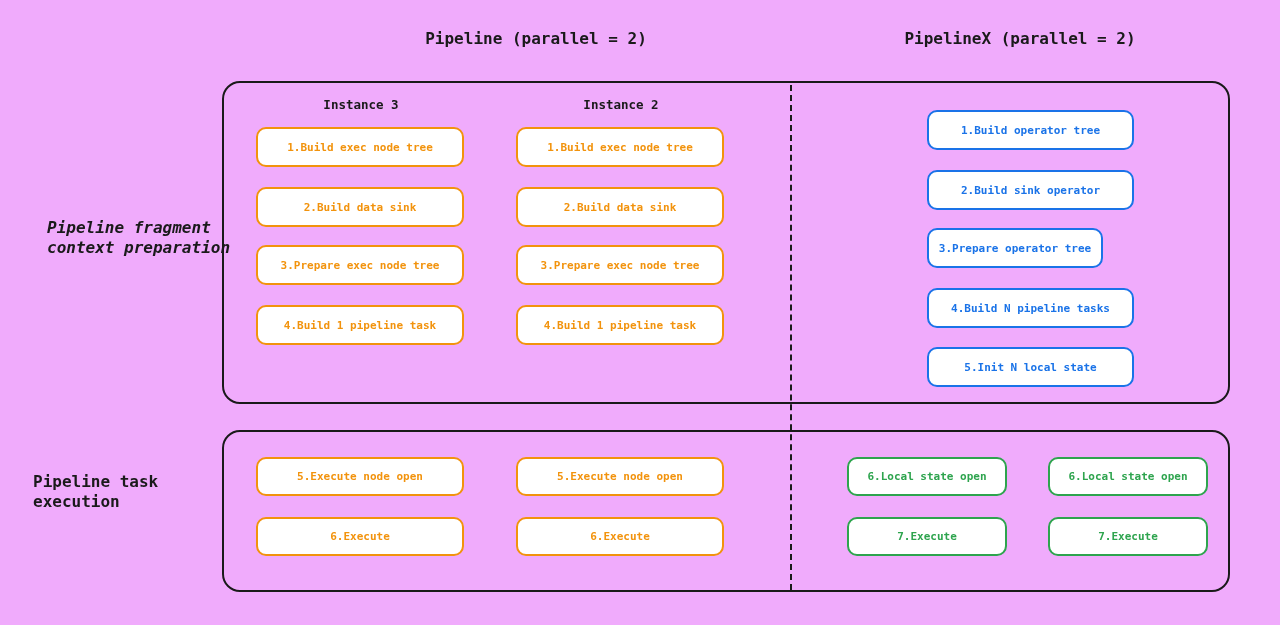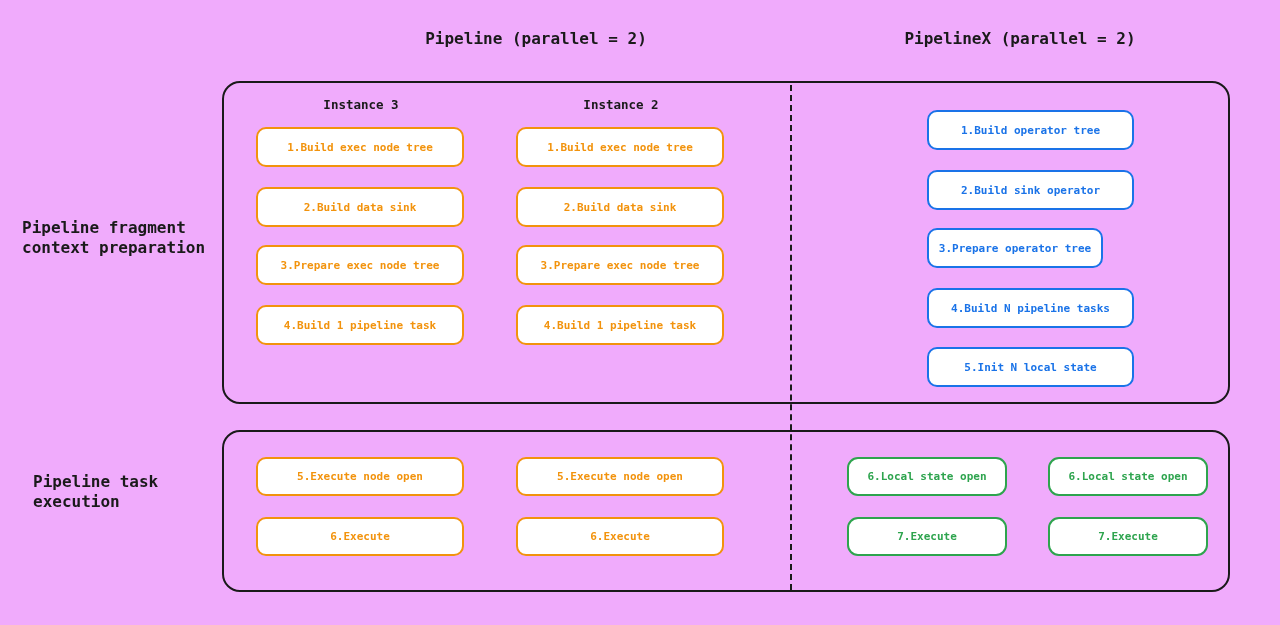--- a/index.html
+++ b/index.html
@@ -28,31 +28,31 @@
     position:absolute;width:0;border-left:2px dashed var(--outline,#1a1a1a);
   }
   .box{
     position:absolute;box-sizing:border-box;background:#ffffff;
     border:2px solid;border-radius:10px;
     display:flex;align-items:center;justify-content:center;
     font-size:11px;font-weight:bold;white-space:nowrap;
   }
   .box.orange{border-color:var(--orange,#f2930d);color:var(--orange,#f2930d);}
   .box.blue{border-color:var(--blue,#1a73e8);color:var(--blue,#1a73e8);}
-  .box.green{border-color:var(--green,#2ea44e);color:var(--green,#2ea44e);border-radius:11px;}
+  .box.green{border-color:var(--green,#2ea44e);color:var(--green,#2ea44e);}
 </style>
 </head>
 <body>
 
 <div class="canvas">
 
   <div class="title" style="left:536px;top:29px;">Pipeline (parallel = 2)</div>
   <div class="title" style="left:1020px;top:29px;">PipelineX (parallel = 2)</div>
 
-  <div class="side-label" style="left:22px;top:218px;">Pipeline fragment
+  <div class="side-label" style="left:47px;top:218px;font-style:italic;">Pipeline fragment
 context preparation</div>
   <div class="side-label" style="left:33px;top:472px;">Pipeline task
 execution</div>
 
   <div class="frame" style="left:222px;top:81px;width:1008px;height:323px;"></div>
   <div class="frame" style="left:222px;top:430px;width:1008px;height:162px;"></div>
 
   <div class="divider" style="left:790px;top:85px;height:505px;"></div>
 
   <div class="col-label" style="left:361px;top:97px;">Instance 3</div>

